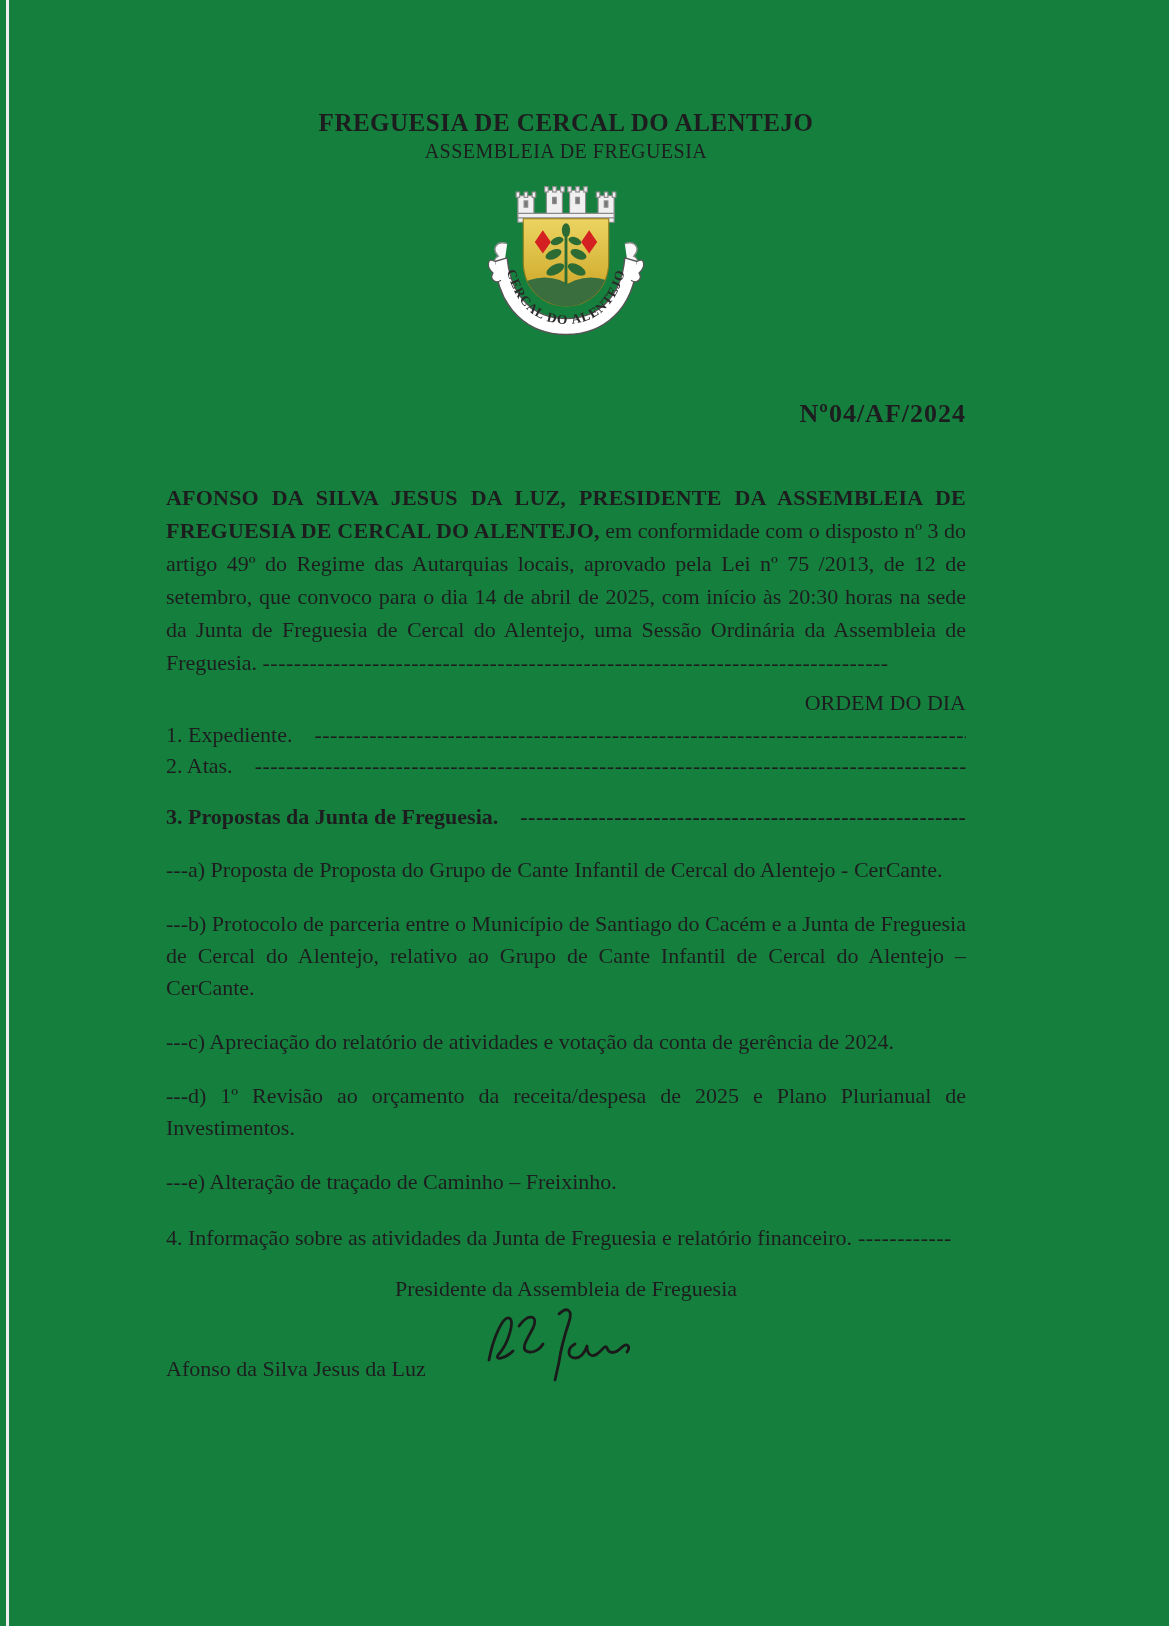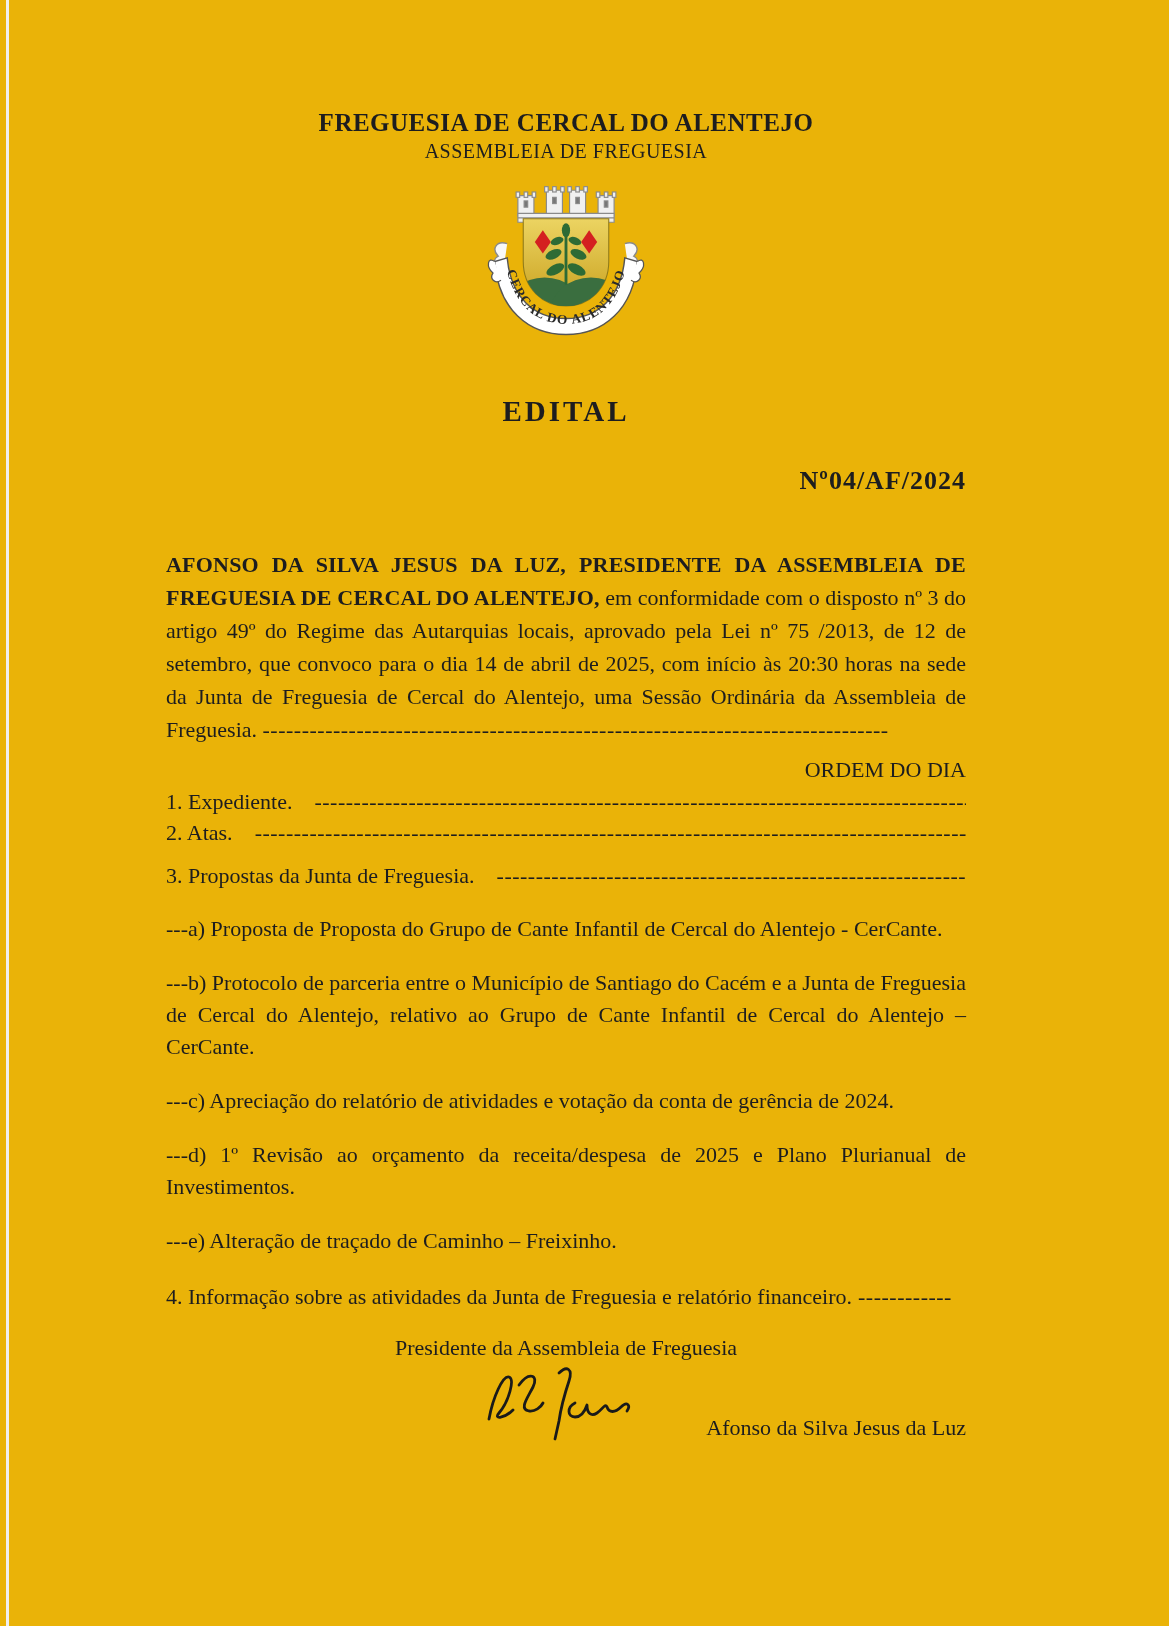--- a/index.html
+++ b/index.html
@@ -1,20 +1,20 @@
 <!DOCTYPE html>
 <html><head>
 <meta charset="utf-8">
 <style>
   html,body{margin:0;padding:0;background:#d8d8d8;}
   .page{
     position:relative;
     width:1169px;height:1626px;
     margin:0 auto;
-    background:#eab308;
+    background:#15803d;
     font-family:"Liberation Serif", serif;
     color:#1d1d1f;
     overflow:hidden;
   }
   .scan-edge{position:absolute;left:6px;top:0;bottom:0;width:3px;background:#f0f0f0;}
   .content{padding:108px 203px 0 166px;} 
 
   .hdr1{font-size:25px;font-weight:bold;text-align:center;letter-spacing:.5px;line-height:30px;}
   .hdr2{font-size:20px;font-weight:normal;text-align:center;letter-spacing:.5px;line-height:26px;}
 
@@ -26,29 +26,29 @@
 
   .intro{font-size:22px;line-height:33px;text-align:justify;margin:52px 0 0 0;overflow:hidden;}
   .intro b{letter-spacing:.2px;}
   .intro .dash-tail{letter-spacing:.5px;}
 
   .agenda-heading{font-size:22px;text-align:right;margin-top:8px;line-height:32px;}
 
   .agenda-line{display:flex;align-items:baseline;font-size:22px;line-height:31px;gap:16px;}
   .agenda-line .lbl{white-space:pre;padding-right:6px;}
   .agenda-line .dash-fill{flex:1;overflow:hidden;white-space:nowrap;letter-spacing:.5px;}
-  .agenda-line.bold-line{font-weight:normal;margin-top:12px;justify-content:center;}
+  .agenda-line.bold-line{font-weight:bold;margin-top:20px;justify-content:center;}
 
   .sub-item{font-size:22px;line-height:32px;text-align:justify;margin-top:22px;}
   .item4{margin-top:24px;font-weight:normal;}
   .item4 .dash-fixed{white-space:pre;letter-spacing:.5px;}
 
   .sig-role{font-size:22px;text-align:center;margin-top:12px;}
   .sig-mark{display:block;margin:2px auto -26px auto;position:relative;z-index:2;}
-  .sig-name{font-size:22px;text-align:right;position:relative;z-index:1;}
+  .sig-name{font-size:22px;text-align:left;position:relative;z-index:1;}
 </style>
 </head>
 <body>
 
 <div class="page">
   <div class="scan-edge"></div>
   <div class="content">
 
     <div class="hdr1">FREGUESIA DE CERCAL DO ALENTEJO</div>
     <div class="hdr2">ASSEMBLEIA DE FREGUESIA</div>
@@ -123,21 +123,20 @@
             <path d="M136,63 L145,76 L136,89 L127,76 Z"></path>
           </g>
         </g>
 
         <text font-family="Liberation Serif, serif" font-size="15" font-weight="bold" letter-spacing="1.2" fill="#2a2a2a">
           <textPath href="#ribbonArc" startOffset="50%" text-anchor="middle">CERCAL DO ALENTEJO</textPath>
         </text>
       </svg>
     </div>
 
-    <div class="doc-type">EDITAL</div>
     <div class="doc-number">Nº04/AF/2024</div>
 
     <p class="intro"><b>AFONSO DA SILVA JESUS DA LUZ, PRESIDENTE DA ASSEMBLEIA DE FREGUESIA DE CERCAL DO ALENTEJO,</b><span> em conformidade com o disposto nº 3 do artigo 49º do Regime das Autarquias locais, aprovado pela Lei nº 75 /2013, de 12 de setembro, que convoco para o dia 14 de abril de 2025, com início às 20:30 horas na sede da Junta de Freguesia de Cercal do Alentejo, uma Sessão Ordinária da Assembleia de Freguesia. </span><span class="dash-tail">--------------------------------------------------------------------------------</span></p>
 
     <div class="agenda-heading">ORDEM DO DIA</div>
 
     <div class="agenda-line">
       <span class="lbl">1. Expediente.</span>
       <span class="dash-fill">------------------------------------------------------------------------------------------------------------------------------------------------------</span>
     </div>

